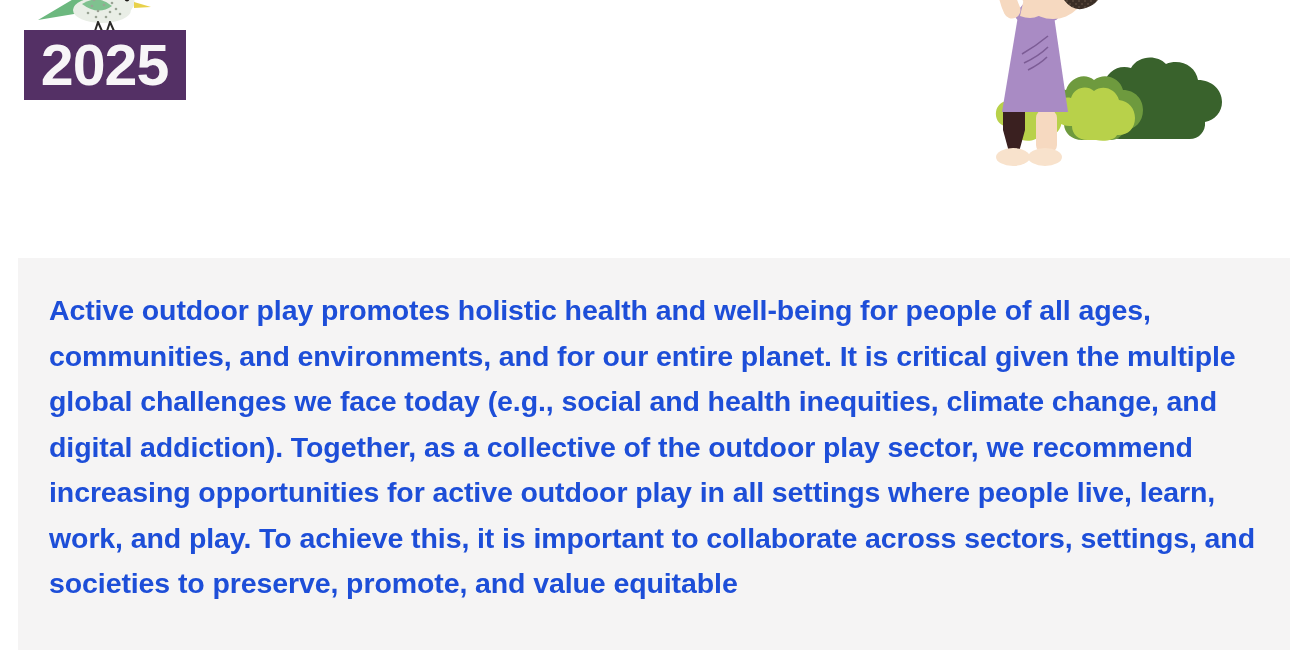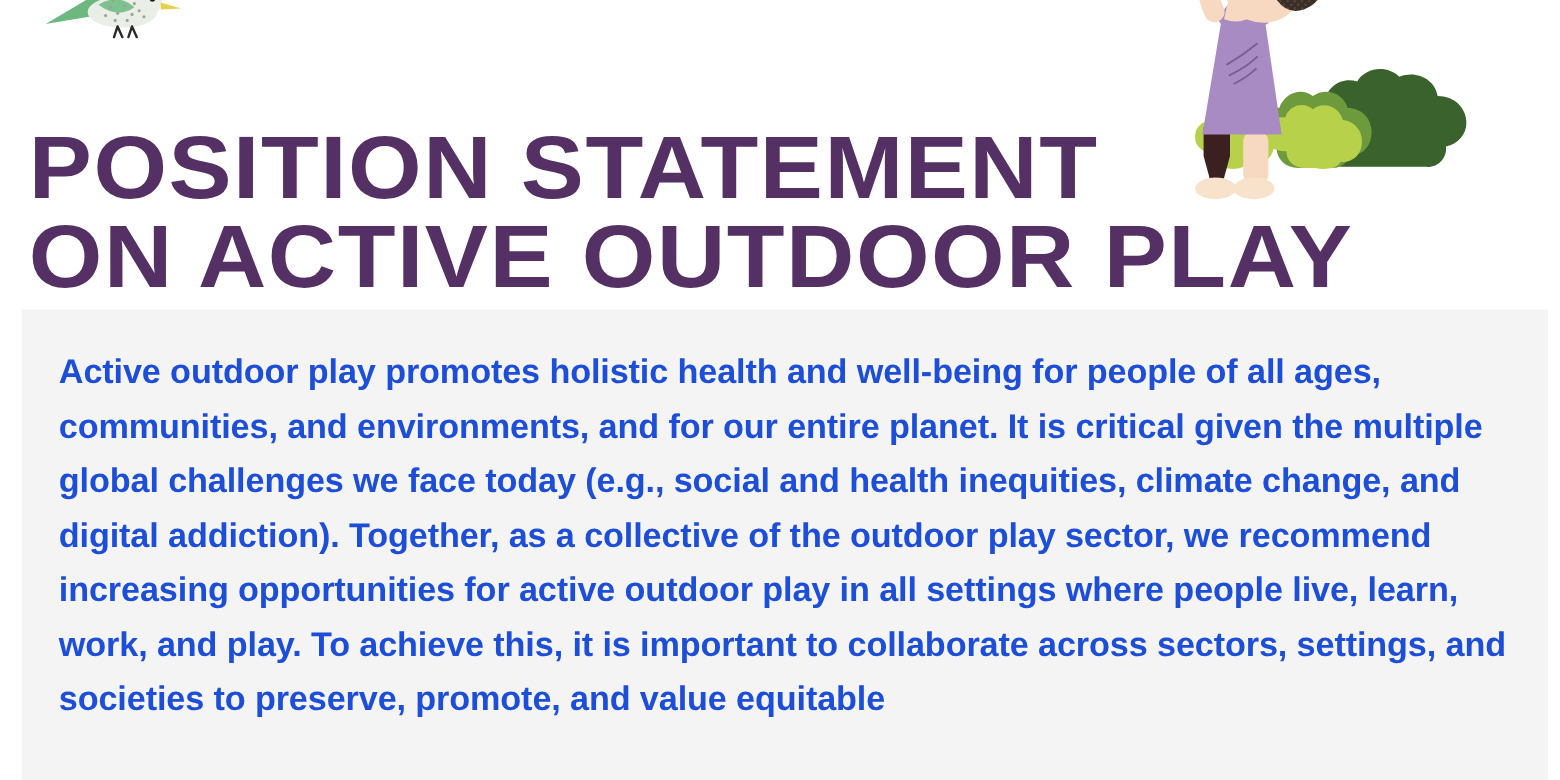--- a/index.html
+++ b/index.html
@@ -211,23 +211,22 @@
         <ellipse cx="30" cy="6" rx="16" ry="18" fill="#a98bc4"></ellipse>
         <ellipse cx="62" cy="1" rx="16" ry="18" fill="#a98bc4"></ellipse>
         <ellipse cx="30" cy="6" rx="8" ry="11" fill="#8a6aa8"></ellipse>
         <ellipse cx="62" cy="1" rx="8" ry="11" fill="#8a6aa8"></ellipse>
       </g>
 
       <path d="M56 34 q-10 -6 -8 -16 q2 -10 12 -8 q10 2 10 12 q0 10 -14 12 Z" fill="#f6d9c0"></path>
     </svg>
   </div>
 
-
-  <div id="title-block">
-    <div class="title-line">POSITION STATEMENT</div>
-    <div class="title-line">ON ACTIVE OUTDOOR PLAY</div>
-  </div>
+  <div id="year-badge">
+    <span class="year-text">2025</span>
+  </div>
+
 
   <div id="body-panel">
     <p class="body-text">Active outdoor play promotes holistic health and well-being for people of all ages, communities, and environments, and for our entire planet. It is critical given the multiple global challenges we face today (e.g., social and health inequities, climate change, and digital addiction). Together, as a collective of the outdoor play sector, we recommend increasing opportunities for active outdoor play in all settings where people live, learn, work, and play. To achieve this, it is important to collaborate across sectors, settings, and societies to preserve, promote, and value equitable</p>
   </div>
 
 </div>
 
 </body></html>

